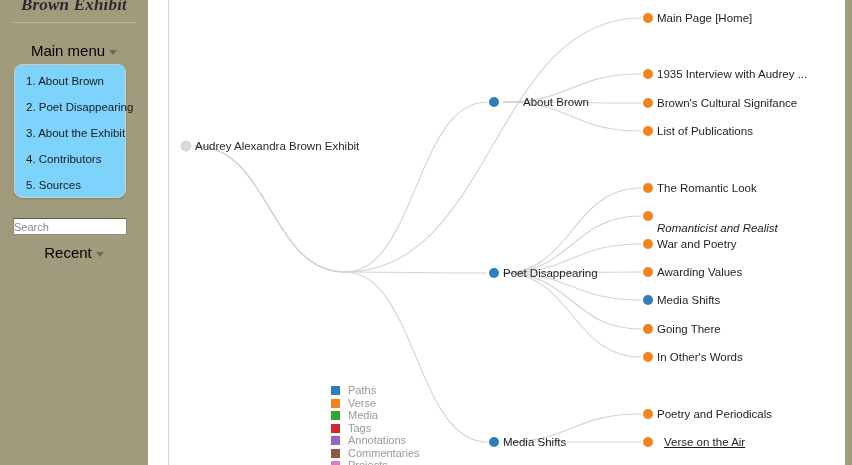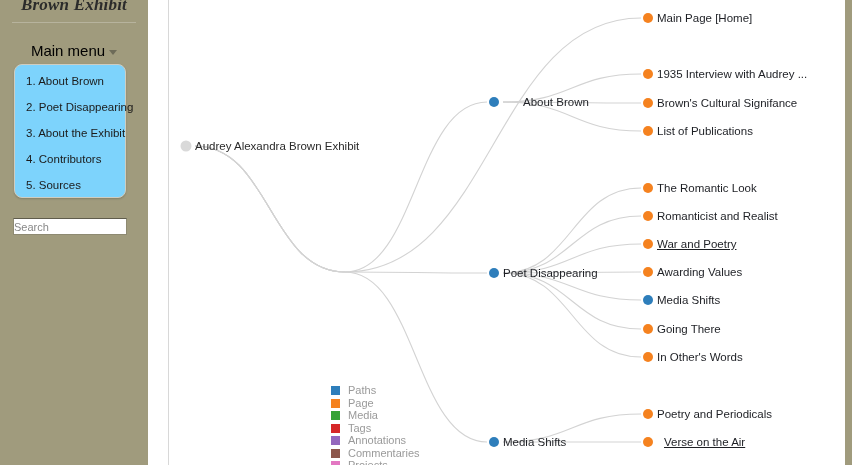--- a/index.html
+++ b/index.html
@@ -108,20 +108,23 @@
     <div id="menu-panel">
       <a class="menu-item">1. About Brown</a>
       <a class="menu-item">2. Poet Disappearing</a>
       <a class="menu-item">3. About the Exhibit</a>
       <a class="menu-item">4. Contributors</a>
       <a class="menu-item">5. Sources</a>
     </div>
 
     <input id="search-input" type="text" placeholder="Search" style="">
 
+    <div class="menu-toggle" id="recent-toggle">
+      <span>Recent</span><span class="caret"></span>
+    </div>
   </div>
 
   <div id="canvas">
     <div id="canvas-divider"></div>
     <svg id="graph-svg" width="697" height="465">
         <path d="M47,146C122,146 122,272 197,272C345,272 345,18 493,18" fill="none" stroke="#d3d3d3" stroke-width="1.1"></path>
         <path d="M47,146C122,146 122,272 197,272C268,272 268,102 339,102" fill="none" stroke="#d3d3d3" stroke-width="1.1"></path>
         <path d="M47,146C122,146 122,272 197,272C268,272 268,273 339,273" fill="none" stroke="#d3d3d3" stroke-width="1.1"></path>
         <path d="M47,146C122,146 122,272 197,272C268,272 268,442 339,442" fill="none" stroke="#d3d3d3" stroke-width="1.1"></path>
         <path d="M355,102C424,102 424,74 493,74" fill="none" stroke="#d3d3d3" stroke-width="1.1"></path>
@@ -156,39 +159,39 @@
       </svg>
     <div id="node-labels">
         <div class="node-label root" style="left: 47px; top: 140px;">Audrey Alexandra Brown Exhibit</div>
         <div class="node-label" style="left: 509px; top: 12px;">Main Page [Home]</div>
         <div class="node-label" style="left: 355px; top: 96px; margin-left: 20px;">About Brown</div>
         <div class="node-label" style="left: 509px; top: 68px;">1935 Interview with Audrey ...</div>
         <div class="node-label" style="left: 509px; top: 97px;">Brown's Cultural Signifance</div>
         <div class="node-label" style="left: 509px; top: 125px;">List of Publications</div>
         <div class="node-label" style="left: 355px; top: 267px;">Poet Disappearing</div>
         <div class="node-label" style="left: 509px; top: 182px;">The Romantic Look</div>
-        <div class="node-label" style="left: 509px; top: 210px;">Romanticist and Realist</div>
-        <div class="node-label" style="left: 509px; top: 238px; text-decoration: underline;">War and Poetry</div>
+        <div class="node-label" style="left: 509px; top: 222px; font-style: italic;">Romanticist and Realist</div>
+        <div class="node-label" style="left: 509px; top: 238px;">War and Poetry</div>
         <div class="node-label" style="left: 509px; top: 266px;">Awarding Values</div>
         <div class="node-label" style="left: 509px; top: 294px;">Media Shifts</div>
         <div class="node-label" style="left: 509px; top: 323px;">Going There</div>
         <div class="node-label" style="left: 509px; top: 351px;">In Other's Words</div>
         <div class="node-label" style="left: 355px; top: 436px;">Media Shifts</div>
         <div class="node-label" style="left: 509px; top: 408px; text-align: center;">Poetry and Periodicals</div>
         <div class="node-label" style="left: 516px; top: 436px; text-decoration: underline;">Verse on the Air</div>
       </div>
 
     <div id="legend">
         <div class="legend-row">
           <span class="legend-swatch" style="background: rgb(46, 126, 187);"></span>
           <span class="legend-text">Paths</span>
         </div>
         <div class="legend-row">
           <span class="legend-swatch" style="background: rgb(245, 130, 31);"></span>
-          <span class="legend-text">Page</span>
+          <span class="legend-text">Verse</span>
         </div>
         <div class="legend-row">
           <span class="legend-swatch" style="background: rgb(53, 162, 53);"></span>
           <span class="legend-text">Media</span>
         </div>
         <div class="legend-row">
           <span class="legend-swatch" style="background: rgb(214, 39, 40);"></span>
           <span class="legend-text">Tags</span>
         </div>
         <div class="legend-row">

